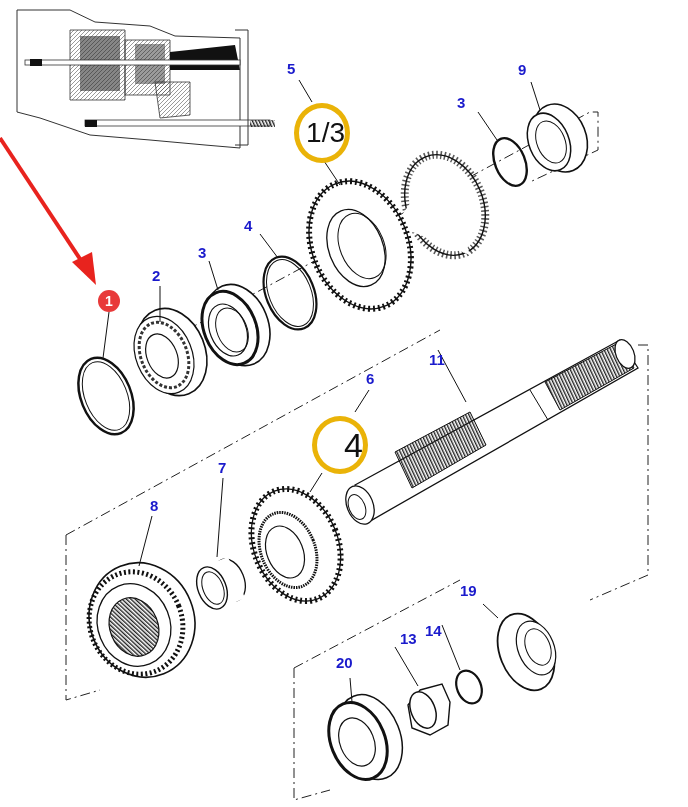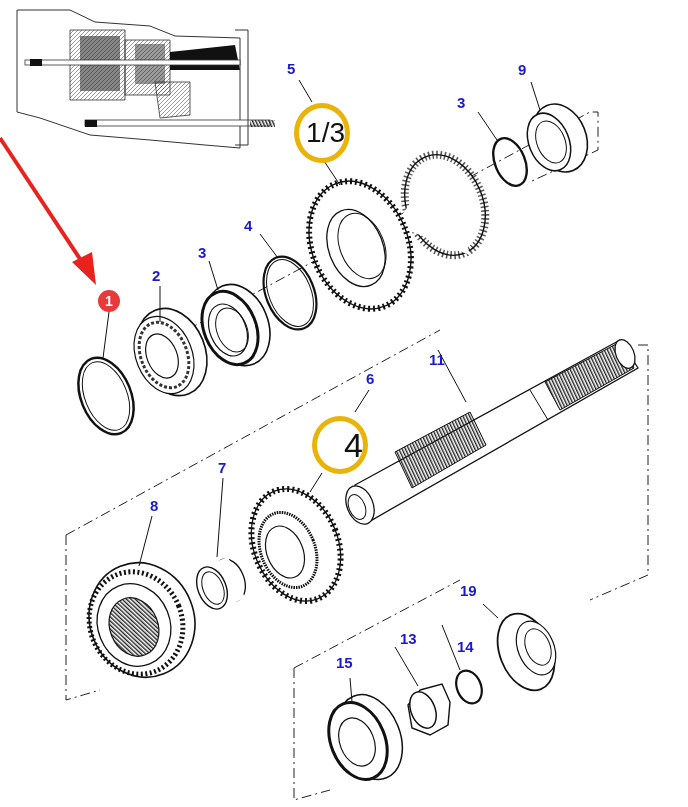--- a/index.html
+++ b/index.html
@@ -190,17 +190,17 @@
 <span class="callout" style="left:152px;top:268px;">2</span>
 <span class="callout" style="left:198px;top:245px;">3</span>
 <span class="callout" style="left:244px;top:218px;">4</span>
 <span class="callout" style="left:287px;top:61px;">5</span>
 <span class="callout" style="left:366px;top:371px;">6</span>
 <span class="callout" style="left:218px;top:460px;">7</span>
 <span class="callout" style="left:150px;top:498px;">8</span>
 <span class="callout" style="left:518px;top:62px;">9</span>
 <span class="callout" style="left:457px;top:95px;">3</span>
 <span class="callout" style="left:429px;top:340px;margin-top:12px;">11</span>
-<span class="callout" style="left:336px;top:655px;">15</span>
+<span class="callout" style="left:336px;top:655px;">20</span>
 <span class="callout" style="left:378px;top:631px;margin-left:22px;">13</span>
-<span class="callout" style="left:425px;top:639px;margin-left:32px;">14</span>
+<span class="callout" style="left:425px;top:623px;">14</span>
 <span class="callout" style="left:460px;top:583px;">19</span>
 </div>
 
 </body></html>

